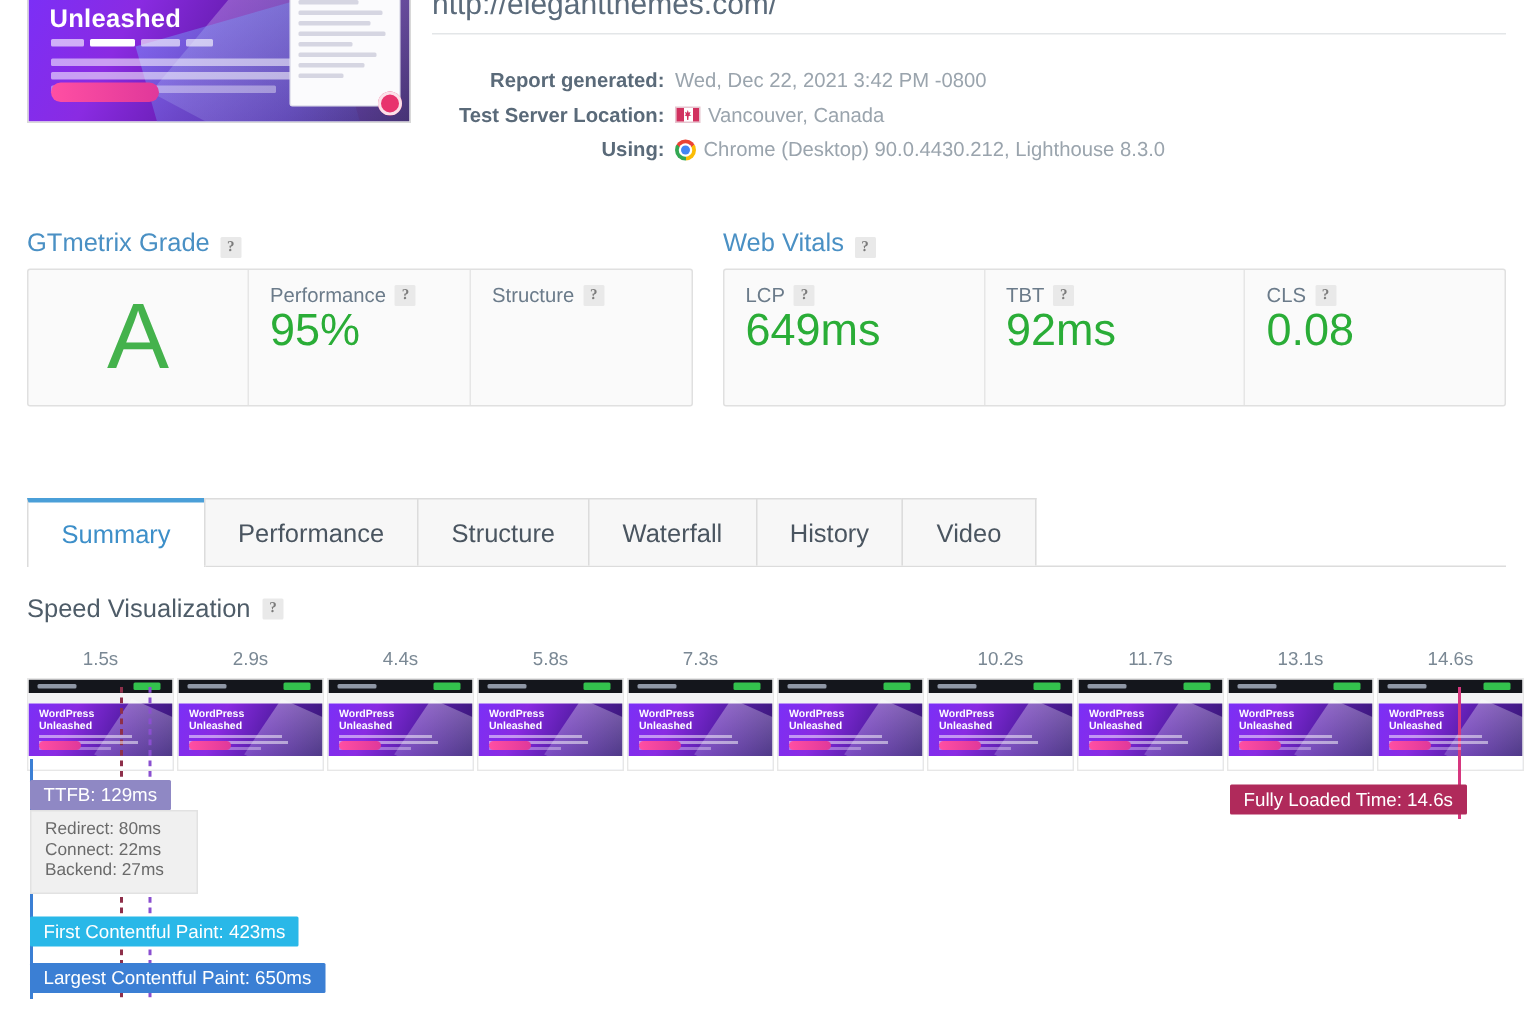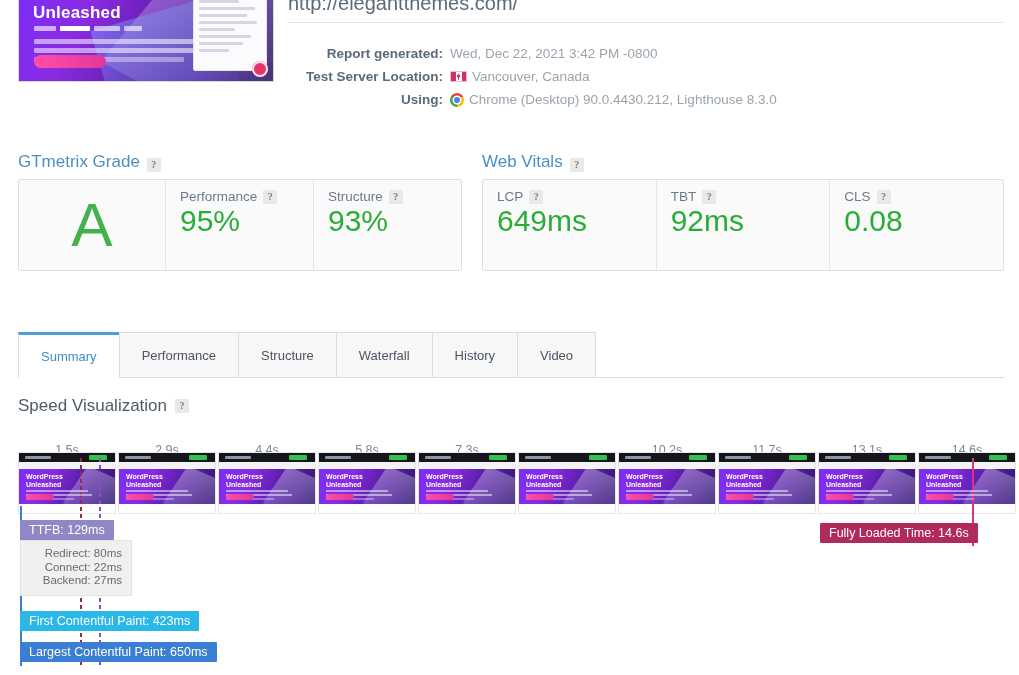--- a/index.html
+++ b/index.html
@@ -137,36 +137,36 @@
   }
 
   
   .tabs {
     position: absolute; left: 18px; top: 332px; width: 986px;
     display: flex; align-items: flex-end; height: 46px;
     border-bottom: 1px solid #dcdcdc; box-sizing: border-box;
   }
   .tab {
     position: relative; height: 45px; line-height: 45px;
-    padding: 0 22px; font-size: 13px; color: #4a5560;
+    padding: 0 22px; font-size: 17px; color: #4a5560;
     background: #f7f7f7; border: 1px solid #dcdcdc; border-bottom: none;
     margin-right: -1px; box-sizing: border-box; white-space: nowrap;
   }
   .tab.active {
     background: #fff; color: #3d8fc9; border-color: #dcdcdc;
     border-top: 3px solid #4a9fd8; height: 46px; line-height: 44px;
     margin-bottom: -1px;
   }
 
   
   .speedviz { position: absolute; left: 18px; top: 396px; width: 986px; }
   .sv-title { font-size: 17px; color: #4e5c68; display: flex; align-items: center; gap: 8px; }
 
   .timeline { position: relative; margin-top: 16px; width: 986px; height: 14px; }
-  .tick { position: absolute; top: 11px; font-size: 12.5px; color: #7a8894; transform: translateX(-50%); white-space: nowrap; }
+  .tick { position: absolute; top: 0; font-size: 12.5px; color: #7a8894; transform: translateX(-50%); white-space: nowrap; }
 
   .film { position: relative; margin-top: 6px; width: 986px; height: 62px; }
   .frame {
     position: absolute; top: 0; width: 98px; height: 62px;
     overflow: hidden; background: #fff;
     border: 1px solid #e7e7e7; box-sizing: border-box;
   }
   .fr-chrome {
     position: absolute; left: 0; right: 0; top: 0; height: 9px; background: #14161c;
   }
@@ -215,21 +215,21 @@
     box-sizing: border-box; border-radius: 1px;
   }
   .badge.ttfb { background: #8f88c4; }
   .badge.fcp  { background: #29b8e8; }
   .badge.lcp  { background: #3b7fd4; }
   .badge.full { background: #b02a5b; }
 
   .ttfb-box {
     position: absolute; background: #f0f0f0; border: 1px solid #e2e2e2;
     box-sizing: border-box; padding: 6px 9px 7px 9px;
-    font-size: 11.5px; color: #6a6a6a; line-height: 13.5px; white-space: nowrap; text-align: right;
+    font-size: 11.5px; color: #6a6a6a; line-height: 13.5px; white-space: nowrap;
   }
 </style>
 </head>
 <body>
 
 <div class="page">
 
   <div class="report-head">
 
     <div class="preview-thumb">
@@ -303,21 +303,20 @@
             <span>Performance</span>
             <span class="qmark">?</span>
           </div>
           <div class="cell-val">95%</div>
         </div>
         <div class="cell">
           <div class="cell-head">
             <span>Structure</span>
             <span class="qmark">?</span>
           </div>
-          <div class="cell-val">93%</div>
         </div>
       </div>
     </div>
 
     <div class="vitals-block">
       <div class="panel-head">
         <span>Web Vitals</span>
         <span class="qmark">?</span>
       </div>
       <div class="panel">

